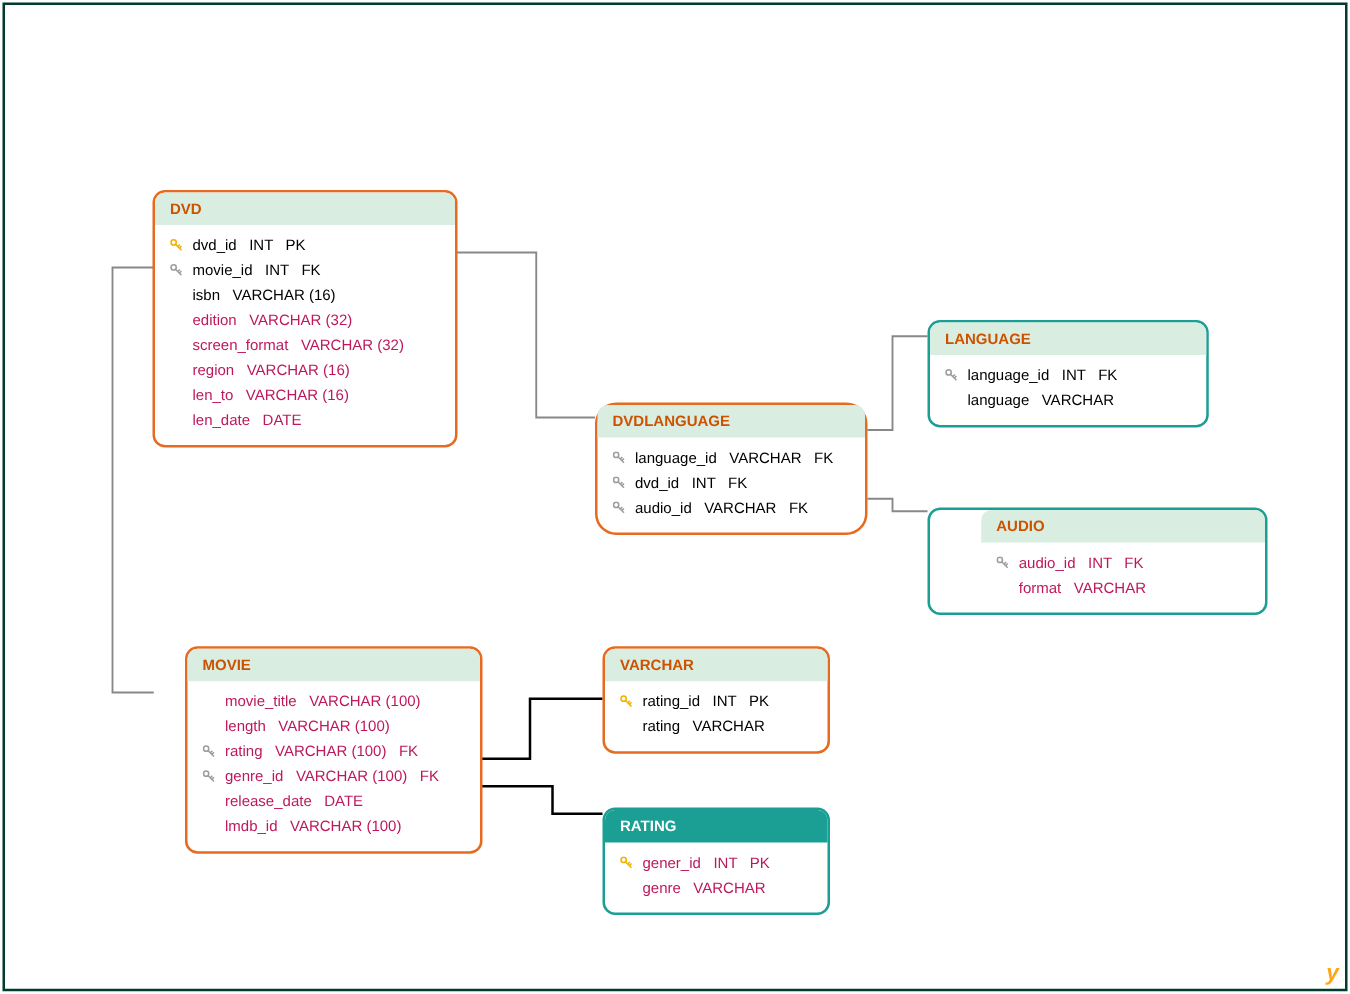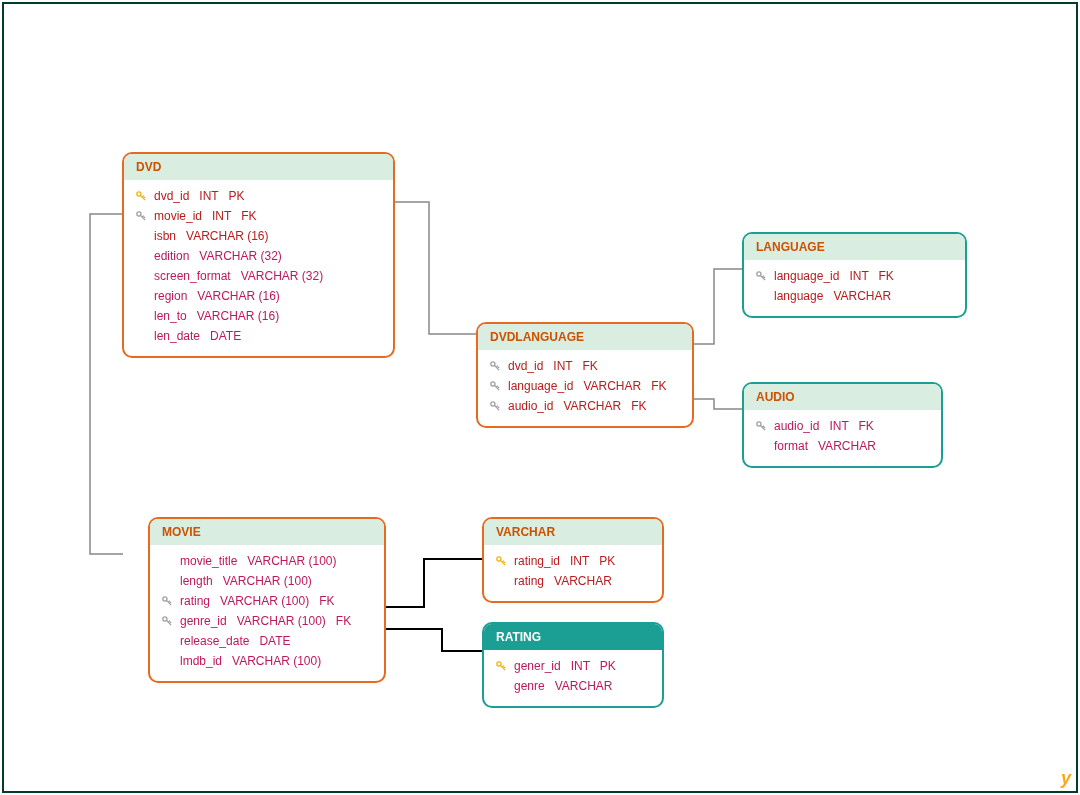--- a/index.html
+++ b/index.html
@@ -22,21 +22,21 @@
     background: #fff;
   }
   .entity {
     position: absolute;
     border: 2px solid;
     border-radius: 10px;
     background: #fff;
     font-size: 12px;
   }
   .entity.orange { border-color: #e66a1f; }
-  .entity.teal   { border-color: #1b9e94; }
+  .entity.teal   { border-color: #1b9e94; margin-top: 24px; }
   .entity-header {
     border-top-left-radius: 8px;
     border-top-right-radius: 8px;
     padding: 6px 12px;
     font-weight: bold;
     font-size: 12px;
   }
   .entity.orange .entity-header { background: #d9ede1; color: #cc5200; }
   .entity.teal   .entity-header.light { background: #d9ede1; color: #cc5200; }
   .entity.teal   .entity-header.dark  { background: #1b9e94; color: #ffffff; }
@@ -44,21 +44,21 @@
     padding: 6px 10px 10px 10px;
   }
   .row {
     display: flex;
     align-items: center;
     gap: 6px;
     padding: 2px 0;
     line-height: 16px;
   }
   .row .icon-slot { width: 14px; display: inline-flex; justify-content: center; }
-  .row .highlight { color: #b91c1c; }
+  .row .highlight { color: #000000; }
   .row .plain { color: #be185d; text-align: right; }
   .key-pk { color: #f2b200; }
   .key-fk { color: #9e9e9e; }
   svg.key { width: 10px; height: 10px; display: block; }
   svg.connector { position: absolute; overflow: visible; }
   .watermark {
     position: absolute;
     right: 6px;
     bottom: 2px;
     font-style: italic;
@@ -86,21 +86,21 @@
   <svg class="connector" style="left:0;top:0" width="1076" height="791">
     <path d="M 119 210 L 86 210 L 86 550 L 119 550" stroke="#888" stroke-width="1.5" fill="none"></path>
   </svg>
   <svg class="connector" style="left:0;top:0" width="1076" height="791">
     <path d="M 356 603 L 420 603 L 420 555 L 478 555" stroke="#000" stroke-width="2" fill="none"></path>
   </svg>
   <svg class="connector" style="left:0;top:0" width="1076" height="791">
     <path d="M 356 625 L 438 625 L 438 647 L 478 647" stroke="#000" stroke-width="2" fill="none"></path>
   </svg>
 
-  <div class="entity orange" style="left:118px;top:148px;width:273px;">
+  <div class="entity orange" style="left:118px;top:148px;width:244px;">
     <div class="entity-header">DVD</div>
     <div class="entity-body">
         <div class="row">
           <span class="icon-slot key-pk">
     <svg class="key" viewBox="0 0 24 24">
               <circle cx="7" cy="7" r="5" fill="none" stroke="currentColor" stroke-width="3"></circle>
               <path d="M10 10 L22 22 M18 18 L22 14 M15 15 L19 11" stroke="currentColor" stroke-width="3" fill="none"></path>
             </svg>
   </span>
           <span class="highlight">dvd_id &nbsp; INT &nbsp; PK</span>
@@ -134,40 +134,40 @@
           <span class="icon-slot"></span>
           <span class="plain">len_to &nbsp; VARCHAR (16)</span>
         </div>
         <div class="row">
           <span class="icon-slot"></span>
           <span class="plain">len_date &nbsp; DATE</span>
         </div>
       </div>
   </div>
 
-  <div class="entity orange" style="left:472px;top:318px;width:218px;">
+  <div class="entity orange" style="left:472px;top:318px;width:218px;border-radius:17px;">
     <div class="entity-header">DVDLANGUAGE</div>
     <div class="entity-body">
         <div class="row">
           <span class="icon-slot key-fk">
     <svg class="key" viewBox="0 0 24 24">
               <circle cx="7" cy="7" r="5" fill="none" stroke="currentColor" stroke-width="3"></circle>
               <path d="M10 10 L22 22 M18 18 L22 14 M15 15 L19 11" stroke="currentColor" stroke-width="3" fill="none"></path>
             </svg>
   </span>
+          <span class="highlight">language_id &nbsp; VARCHAR &nbsp; FK</span>
+        </div>
+        <div class="row">
+          <span class="icon-slot key-fk">
+    <svg class="key" viewBox="0 0 24 24">
+              <circle cx="7" cy="7" r="5" fill="none" stroke="currentColor" stroke-width="3"></circle>
+              <path d="M10 10 L22 22 M18 18 L22 14 M15 15 L19 11" stroke="currentColor" stroke-width="3" fill="none"></path>
+            </svg>
+  </span>
           <span class="highlight">dvd_id &nbsp; INT &nbsp; FK</span>
-        </div>
-        <div class="row">
-          <span class="icon-slot key-fk">
-    <svg class="key" viewBox="0 0 24 24">
-              <circle cx="7" cy="7" r="5" fill="none" stroke="currentColor" stroke-width="3"></circle>
-              <path d="M10 10 L22 22 M18 18 L22 14 M15 15 L19 11" stroke="currentColor" stroke-width="3" fill="none"></path>
-            </svg>
-  </span>
-          <span class="highlight">language_id &nbsp; VARCHAR &nbsp; FK</span>
         </div>
         <div class="row">
           <span class="icon-slot key-fk">
     <svg class="key" viewBox="0 0 24 24">
               <circle cx="7" cy="7" r="5" fill="none" stroke="currentColor" stroke-width="3"></circle>
               <path d="M10 10 L22 22 M18 18 L22 14 M15 15 L19 11" stroke="currentColor" stroke-width="3" fill="none"></path>
             </svg>
   </span>
           <span class="highlight">audio_id &nbsp; VARCHAR &nbsp; FK</span>
         </div>
@@ -186,21 +186,21 @@
   </span>
           <span class="highlight">language_id &nbsp; INT &nbsp; FK</span>
         </div>
         <div class="row">
           <span class="icon-slot"></span>
           <span class="highlight">language &nbsp; VARCHAR</span>
         </div>
       </div>
   </div>
 
-  <div class="entity teal" style="left:738px;top:378px;width:201px;">
+  <div class="entity teal" style="left:738px;top:378px;width:272px;padding-left:41px;">
     <div class="entity-header light">AUDIO</div>
     <div class="entity-body">
         <div class="row">
           <span class="icon-slot key-fk">
     <svg class="key" viewBox="0 0 24 24">
               <circle cx="7" cy="7" r="5" fill="none" stroke="currentColor" stroke-width="3"></circle>
               <path d="M10 10 L22 22 M18 18 L22 14 M15 15 L19 11" stroke="currentColor" stroke-width="3" fill="none"></path>
             </svg>
   </span>
           <span class="plain">audio_id &nbsp; INT &nbsp; FK</span>

